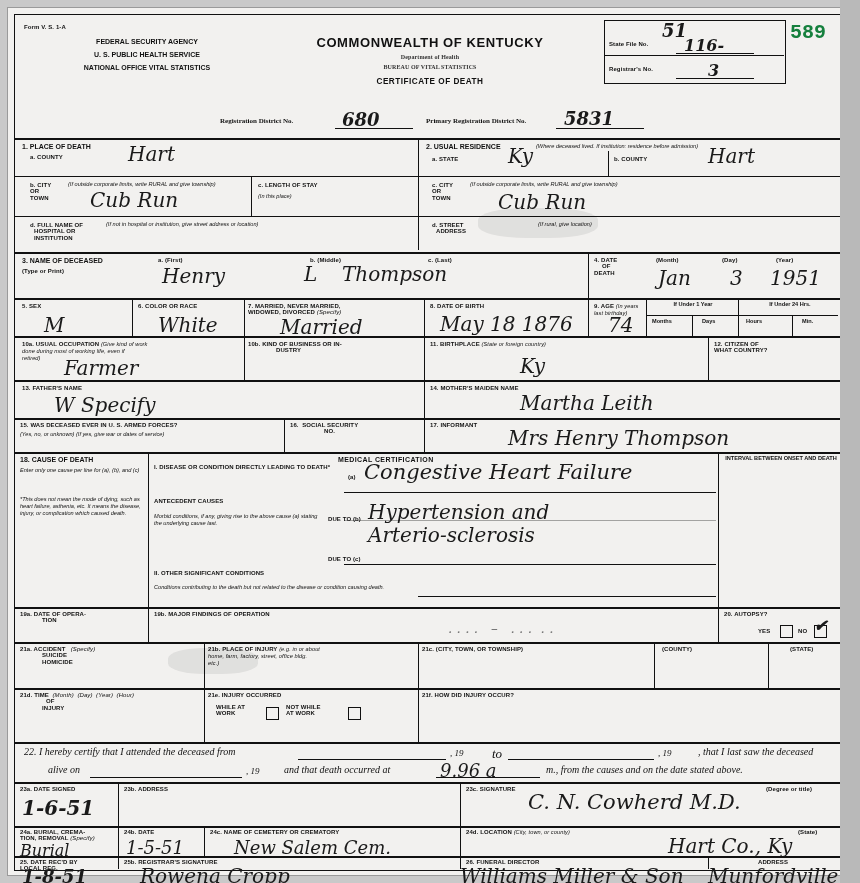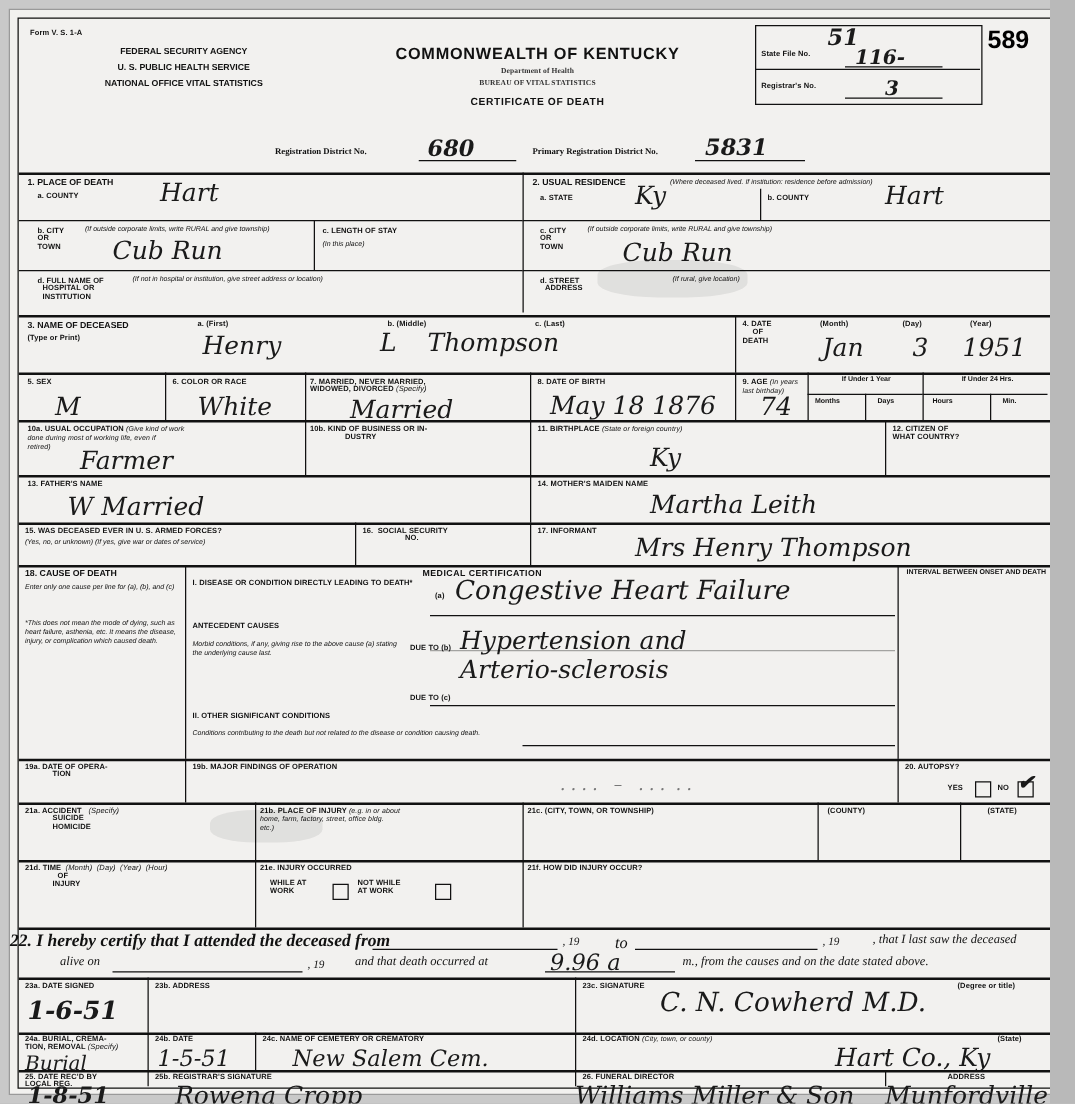--- a/index.html
+++ b/index.html
@@ -57,21 +57,21 @@
     <div class="bord" style="left:596px;top:12px;width:180px;height:62px;"></div>
     <div class="ln h" style="left:596px;top:47px;width:180px;"></div>
     <div class="t tiny" style="left:601px;top:33px;">State File No.</div>
     <div class="t tiny" style="left:601px;top:58px;">Registrar's No.</div>
     <div class="hw b s14" style="left:654px;top:12px;">51</div>
     <div class="hw b s12" style="left:676px;top:28px;">116-</div>
     <div class="ln h" style="left:668px;top:45px;width:78px;"></div>
     <div class="hw b s12" style="left:700px;top:53px;">3</div>
     <div class="ln h" style="left:668px;top:70px;width:78px;"></div>
 
-    <div class="t" style="left:782px;top:14px;font-size:20px;font-weight:bold;color:#000000;font-family:Liberation Sans, sans-serif;">589</div>
+    <div class="t" style="left:782px;top:14px;font-size:20px;font-weight:bold;color:#15803d;font-family:Liberation Mono, monospace;">589</div>
 
     <div class="t sm ser" style="left:212px;top:110px;">Registration District No.</div>
     <div class="ln h" style="left:327px;top:120px;width:78px;"></div>
     <div class="hw b s14" style="left:334px;top:101px;">680</div>
     <div class="t sm ser" style="left:418px;top:110px;">Primary Registration District No.</div>
     <div class="ln h" style="left:548px;top:120px;width:88px;"></div>
     <div class="hw b s14" style="left:556px;top:100px;">5831</div>
 
     <div class="ln h" style="left:7px;top:130px;width:830px;height:1.6px;"></div>
     <div class="ln v" style="left:410px;top:130px;height:110px;height:112px;"></div>
@@ -165,21 +165,21 @@
     <div class="t tiny" style="left:14px;top:333px;">10a. USUAL OCCUPATION <span class="tiny2 italic">(Give kind of work<br>done during most of working life, even if<br>retired)</span></div>
     <div class="hw s16" style="left:56px;top:348px;">Farmer</div>
     <div class="t tiny" style="left:240px;top:333px;width:172px;">10b. KIND OF BUSINESS OR IN-<br><span style="margin-left:28px">DUSTRY</span></div>
     <div class="t tiny" style="left:422px;top:333px;">11. BIRTHPLACE <span class="tiny2 italic">(State or foreign country)</span></div>
     <div class="hw s16" style="left:512px;top:346px;">Ky</div>
     <div class="t tiny" style="left:706px;top:333px;width:120px;">12. CITIZEN OF<br>WHAT COUNTRY?</div>
 
     <div class="ln h" style="left:7px;top:372px;width:830px;height:1.6px;"></div>
     <div class="ln v" style="left:416px;top:372px;height:38px;"></div>
     <div class="t tiny" style="left:14px;top:377px;">13. FATHER'S NAME</div>
-    <div class="hw s16" style="left:46px;top:385px;">W Married</div>
+    <div class="hw s16" style="left:46px;top:385px;">W Specify</div>
     <div class="t tiny" style="left:422px;top:377px;">14. MOTHER'S MAIDEN NAME</div>
     <div class="hw s16" style="left:512px;top:383px;">Martha Leith</div>
 
     <div class="ln h" style="left:7px;top:410px;width:830px;height:1.6px;"></div>
     <div class="ln v" style="left:276px;top:410px;height:34px;"></div>
     <div class="ln v" style="left:416px;top:410px;height:34px;"></div>
     <div class="t tiny" style="left:12px;top:414px;">15. WAS DECEASED EVER IN U. S. ARMED FORCES?</div>
     <div class="t tiny2 italic" style="left:12px;top:424px;width:264px;">(Yes, no, or unknown) (If yes, give war or dates of service)</div>
     <div class="t tiny" style="left:282px;top:414px;width:130px;">16.&nbsp; SOCIAL SECURITY<br><span style="margin-left:34px">NO.</span></div>
     <div class="t tiny" style="left:422px;top:414px;">17. INFORMANT</div>
@@ -244,21 +244,21 @@
     <div class="ln v" style="left:196px;top:680px;height:54px;"></div>
     <div class="t tiny" style="left:12px;top:684px;">21d. TIME &nbsp;<span class="italic">(Month)</span> &nbsp;<span class="italic">(Day)</span> &nbsp;<span class="italic">(Year)</span> &nbsp;<span class="italic">(Hour)</span><br><span style="margin-left:26px">OF</span><br><span style="margin-left:22px">INJURY</span></div>
     <div class="t tiny" style="left:200px;top:684px;">21e. INJURY OCCURRED</div>
     <div class="t tiny" style="left:208px;top:696px;width:80px;">WHILE AT<br>WORK</div>
     <div class="ck" style="left:258px;top:699px;"></div>
     <div class="t tiny" style="left:278px;top:696px;width:80px;">NOT WHILE<br>AT WORK</div>
     <div class="ck" style="left:340px;top:699px;"></div>
     <div class="t tiny" style="left:414px;top:684px;">21f. HOW DID INJURY OCCUR?</div>
 
     <div class="ln h" style="left:7px;top:734px;width:830px;height:1.6px;"></div>
-    <div class="t ser" style="left:0;top:739px;font-size:14px;font-style:italic;font-weight:bold;">22. I hereby certify that I attended the deceased from</div>
+    <div class="t ser" style="left:16px;top:739px;font-size:10px;font-style:italic;">22. I hereby certify that I attended the deceased from</div>
     <div class="ln h" style="left:290px;top:751px;width:148px;"></div>
     <div class="t ser" style="left:442px;top:741px;font-size:9px;font-style:italic;">, 19</div>
     <div class="t ser" style="left:484px;top:739px;font-size:13px;font-style:italic;">to</div>
     <div class="ln h" style="left:500px;top:751px;width:146px;"></div>
     <div class="t ser" style="left:650px;top:741px;font-size:9px;font-style:italic;">, 19</div>
     <div class="t ser" style="left:690px;top:739px;font-size:10px;font-style:italic;">, that I last saw the deceased</div>
 
     <div class="t ser" style="left:40px;top:757px;font-size:10px;font-style:italic;">alive on</div>
     <div class="ln h" style="left:82px;top:769px;width:152px;"></div>
     <div class="t ser" style="left:238px;top:759px;font-size:9px;font-style:italic;">, 19</div>

